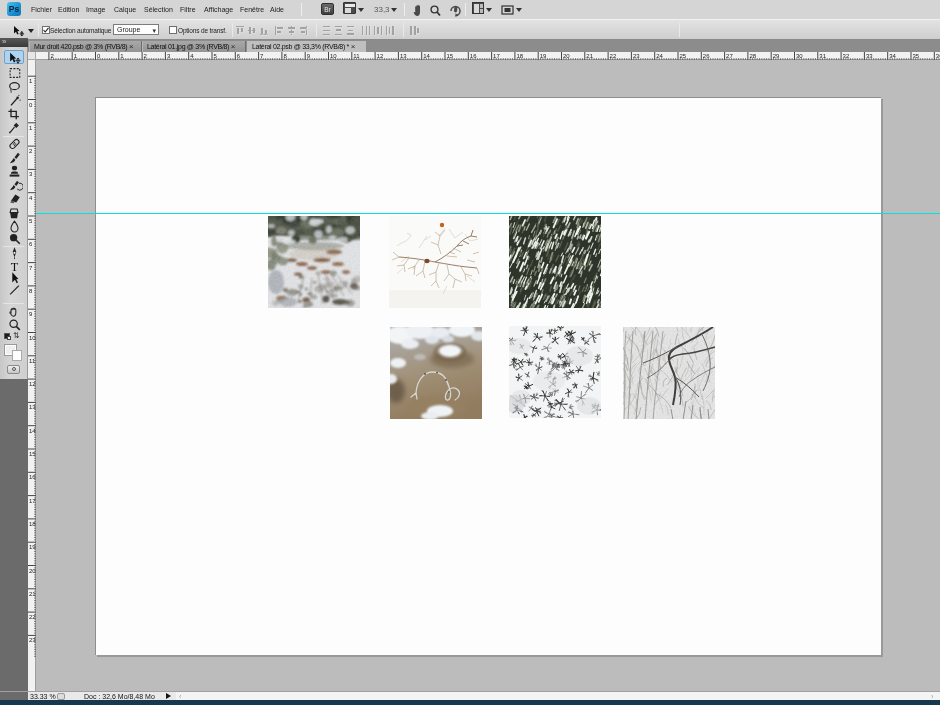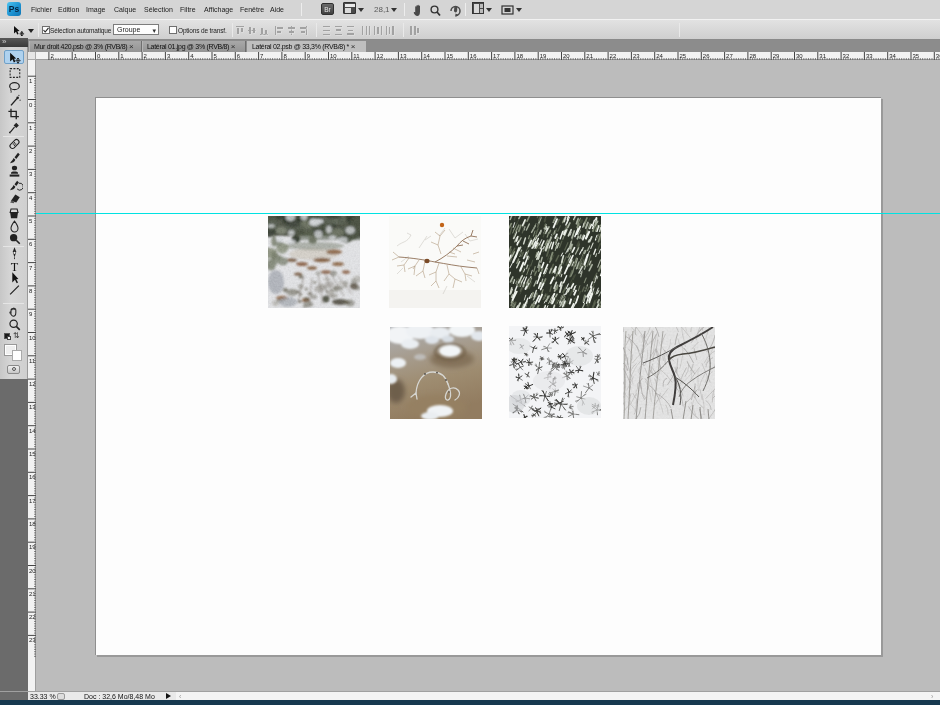--- a/index.html
+++ b/index.html
@@ -81,21 +81,21 @@
   <div class="menuitem abs" style="left:204px">Affichage</div>
   <div class="menuitem abs" style="left:240px">Fenêtre</div>
   <div class="menuitem abs" style="left:270px">Aide</div>
   <div class="msep abs" style="left:301px"></div>
   <div id="brbtn" class="abs">Br</div>
   <div class="abs topicon" style="left:343px; width:13px; height:12px; background:#4A4A4A; border:1px solid #333; border-radius:1px;">
     <div style="position:absolute; left:1px; top:1px; width:10px; height:3px; background:#E9E9E9;"></div>
     <div style="position:absolute; left:1px; top:5px; width:6px; height:5px; background:#DADADA;"></div>
   </div>
   <div class="ddarrow abs" style="left:358px; top:8px;"></div>
-  <div id="zoomtxt" class="abs">28,1</div>
+  <div id="zoomtxt" class="abs">33,3</div>
   <div class="ddarrow abs" style="left:391px; top:8px;"></div>
   <div class="msep abs" style="left:404px"></div>
   <div class="abs" style="left:412px; top:3px;">
     <svg width="12" height="13" viewBox="0 0 12 13">
         <path d="M3.2,6 L3.2,2.8 C3.2,1.9 4.4,1.9 4.4,2.8 L4.4,1.8 C4.4,0.9 5.6,0.9 5.6,1.8 L5.6,1.5 C5.6,0.6 6.8,0.6 6.8,1.5 L6.8,2 C6.8,1.2 8,1.2 8,2 L8,7.5 C8,10.5 7,12 5.2,12 C3.8,12 3,11 2,9.5 C1.2,8.3 2.4,7.6 3.2,8.6 Z" fill="#4A4A4A"></path>
       </svg>
   </div>
   <div class="abs" style="left:430px; top:3px;">
     <svg width="11" height="12" viewBox="0 0 11 12">
         <circle cx="4.5" cy="4.5" r="3.4" fill="none" stroke="#333" stroke-width="1.4"></circle>

